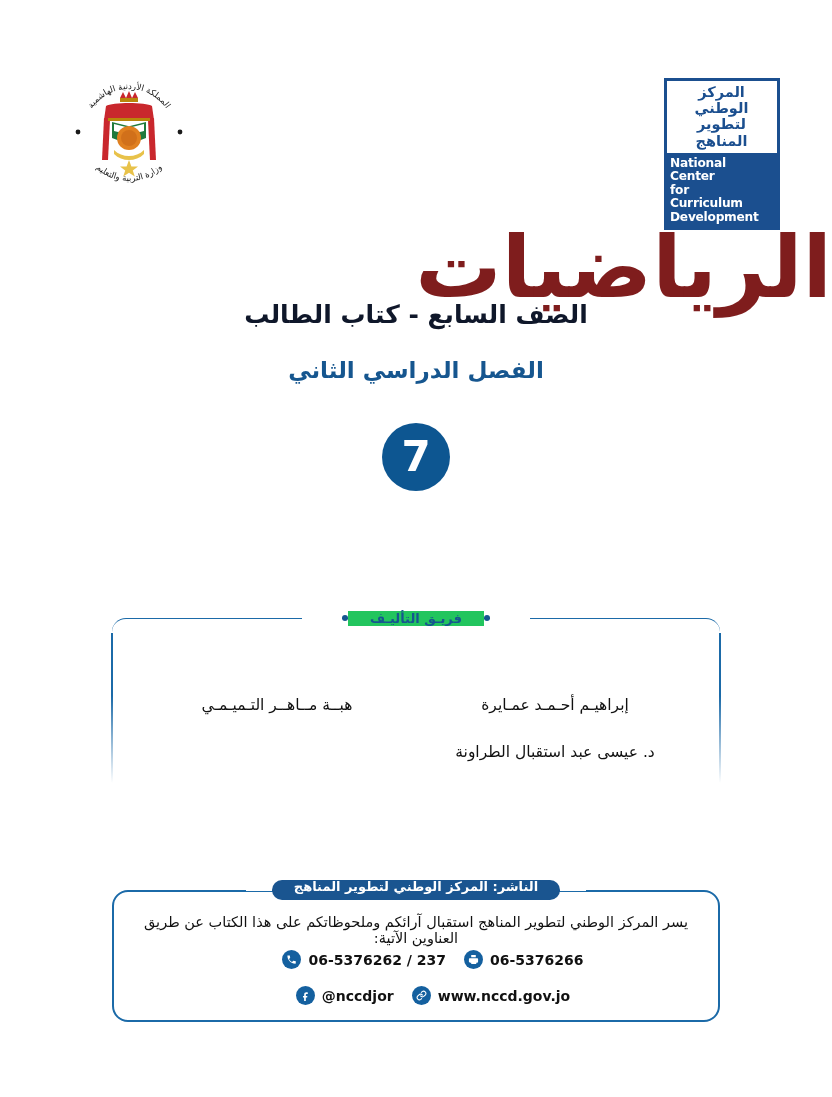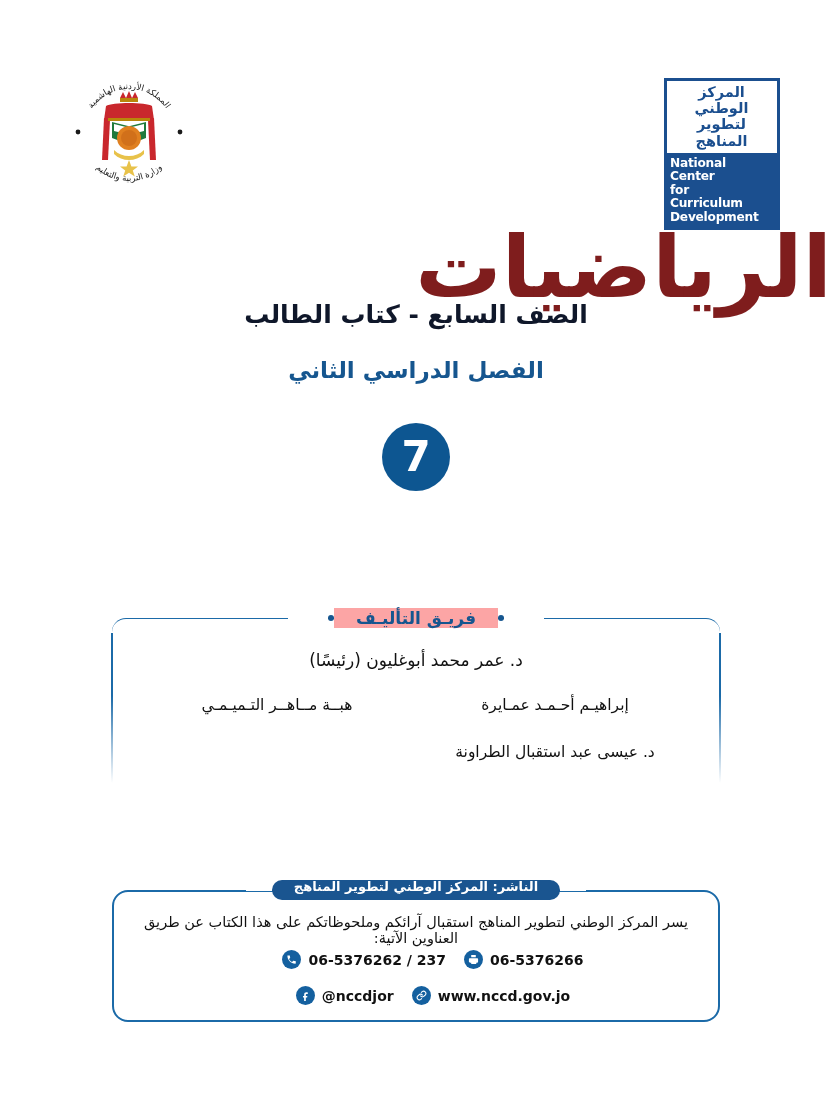--- a/index.html
+++ b/index.html
@@ -155,24 +155,24 @@
     position: absolute;
     top: -11px;
     left: 0;
     right: 0;
     display: flex;
     align-items: center;
     justify-content: center;
     height: 22px;
   }
   .authors-head .label {
-    background: #fca5a5;
+    background: #22c55e;
     padding: 0 22px;
     color: #16568f;
-    font-size: 17px;
+    font-size: 13px;
     font-weight: 700;
     letter-spacing: 1.2px;
     white-space: nowrap;
   }
   .head-dot {
     width: 6px;
     height: 6px;
     border-radius: 50%;
     background: #16568f;
     flex: 0 0 auto;
@@ -358,21 +358,20 @@
 
   <div class="authors-wrap">
     <div class="authors-box"></div>
     <div class="authors-head">
       <div class="head-gap"></div>
       <div class="head-dot"></div>
       <div class="label">فريـق التأليـف</div>
       <div class="head-dot"></div>
       <div class="head-gap"></div>
     </div>
-    <div class="chair-row">د. عمر محمد أبوغليون (رئيسًا)</div>
     <div class="author-grid">
       <div class="author-cell left">إبراهيـم أحـمـد عمـايرة</div>
       <div class="author-cell right">هبــة مــاهــر التـميـمـي</div>
       <div class="author-cell right">د. عيسى عبد استقبال الطراونة</div>
     </div>
   </div>
 
   <div class="publisher-wrap">
     <div class="publisher-box"></div>
     <div class="publisher-head">

